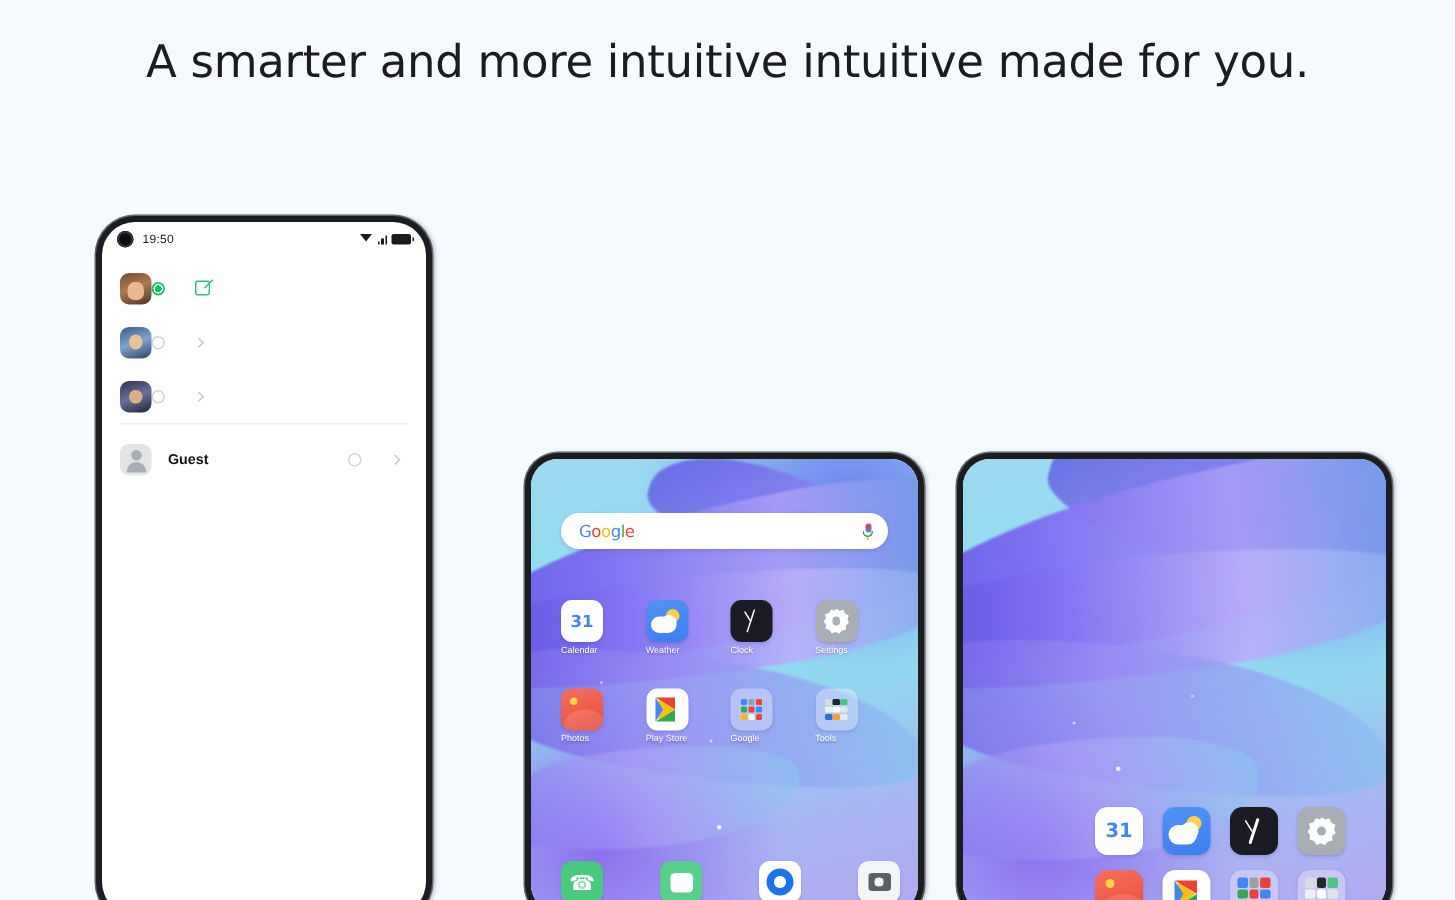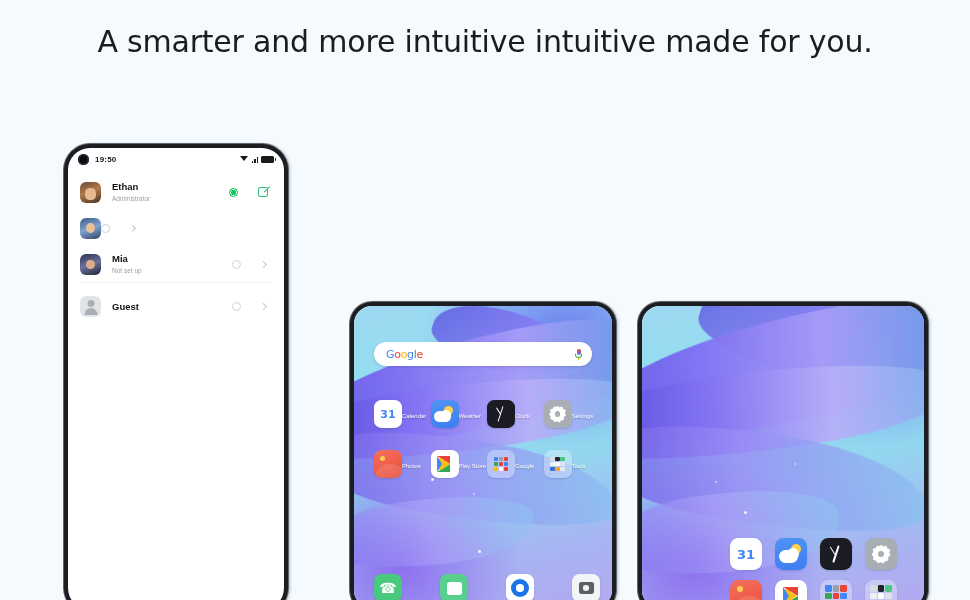--- a/index.html
+++ b/index.html
@@ -54,21 +54,21 @@
     display: flex; align-items: center;
     padding: 0 10px;
     font-size: 8px; color: #1a1a1a;
   }
   .punch {
     width: 11px; height: 11px; border-radius: 50%;
     background: #0c0c0f;
     box-shadow: inset 0 0 0 1.5px #2b3240;
     margin-right: 6px;
   }
-  .sb-time { font-size: 8px; font-weight: 700; letter-spacing: .2px; }
+  .sb-time { font-size: 8px; font-weight: 400; letter-spacing: .2px; }
   .sb-right { margin-left: auto; display: flex; align-items: center; gap: 3px; }
   .ic-wifi { width: 9px; height: 7px; position: relative; }
   .ic-wifi::after {
     content: ""; position: absolute; left: 0; top: 0;
     border: 4px solid transparent;
     border-top: 5px solid #1a1a1a;
     border-bottom: 0;
     width: 0; height: 0;
   }
   .ic-sig { display: flex; align-items: flex-end; gap: 1px; height: 7px; }
@@ -256,21 +256,21 @@
     border-radius:2px; background:linear-gradient(180deg,#EA4335 0%,#4285F4 100%);
   }
   .mic .arc {
     position:absolute; left:0; top:5.5px; width:7px; height:4px;
     border:1.3px solid #34A853; border-top:0;
     border-radius:0 0 7px 7px;
   }
   .mic .stem { position:absolute; left:3px; top:9px; width:1.3px; height:2px; background:#FBBC05; }
 
   .appgrid { position: absolute; display: grid; }
-  .app { display: flex; flex-direction: row; align-items: center; }
+  .app { display: flex; flex-direction: column; }
   .app-ic {
     border-radius: 26%;
     position: relative;
     box-shadow: 0 1px 2px rgba(30,30,70,.15);
     overflow: hidden;
   }
   .app-lbl {
     margin-top: 3px;
     color: #ffffff;
     text-shadow: 0 1px 1.5px rgba(0,0,0,.3);
@@ -350,40 +350,32 @@
             </span>
           <span class="ic-batt"></span>
         </div>
       </div>
 
 
       <div class="user-list">
 
         <div class="user-row">
           <div class="avatar ph1"></div>
-          <div class="user-meta">
-            <div class="user-name">Ethan</div>
-            <div class="user-sub">Administrator</div>
-          </div>
           <div class="radio on"></div>
           <div class="edit-icon"></div>
         </div>
 
         <div class="user-row">
           <div class="avatar ph2"></div>
           <div class="radio"></div>
           <div class="chev"></div>
         </div>
 
         <div class="user-row">
           <div class="avatar ph3"></div>
-          <div class="user-meta">
-            <div class="user-name">Mia</div>
-            <div class="user-sub">Not set up</div>
-          </div>
           <div class="radio"></div>
           <div class="chev"></div>
         </div>
 
 
         <div class="divider"></div>
 
         <div class="user-row" style="padding-top:13px;">
           <div class="avatar guest">
             <span class="g-head"></span>

